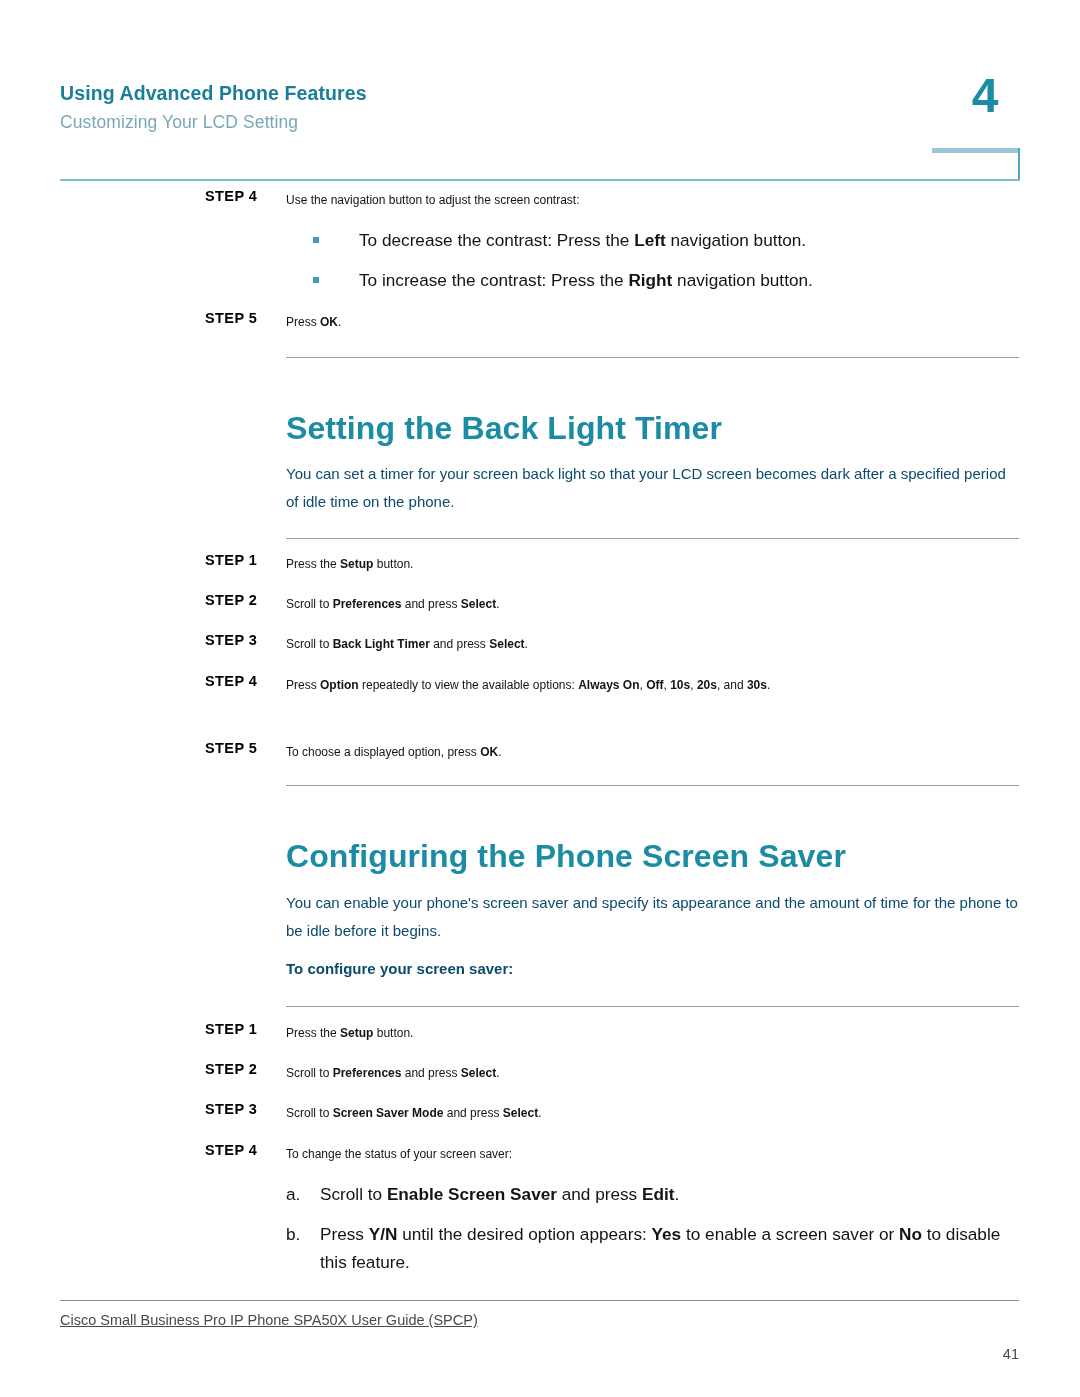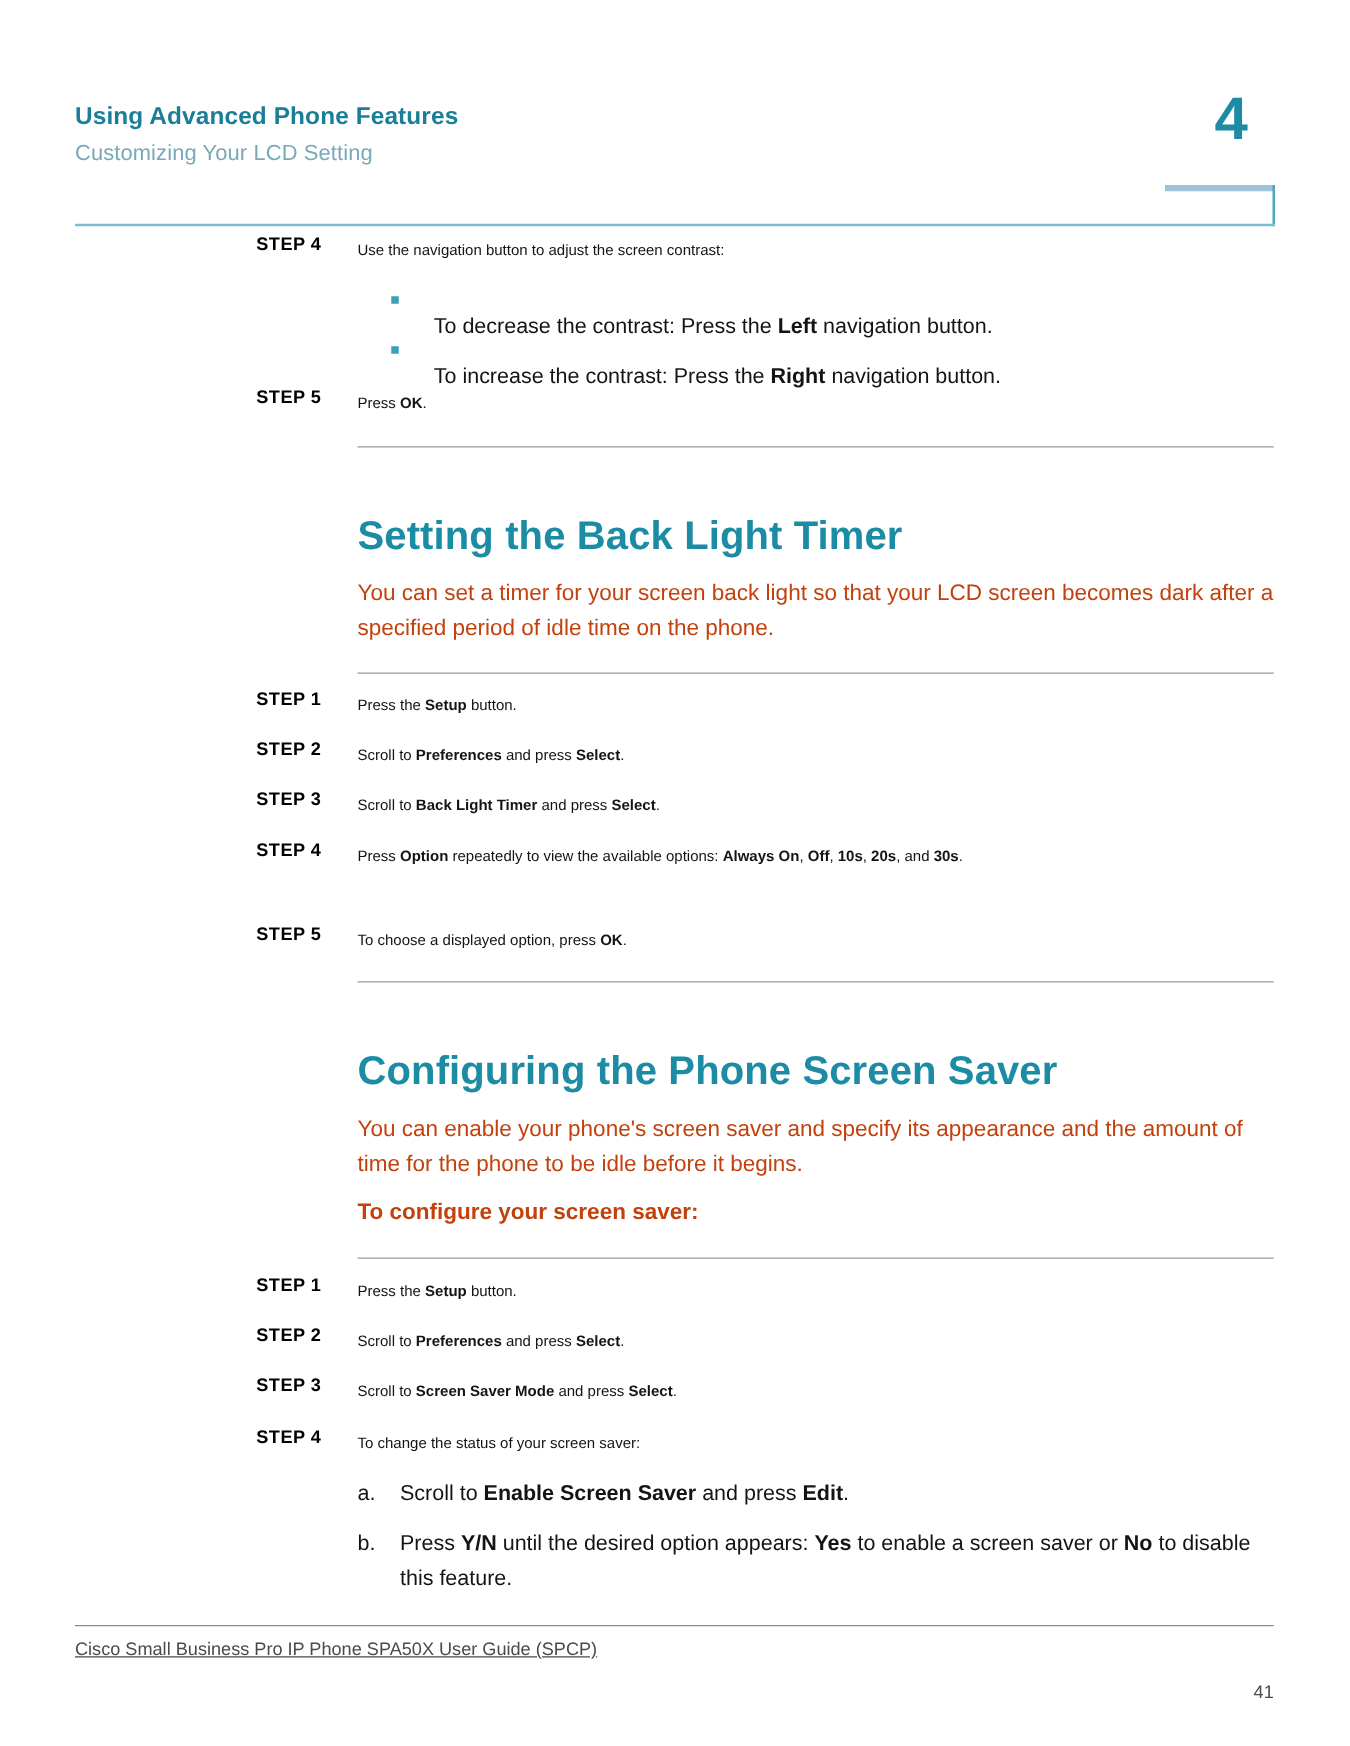--- a/index.html
+++ b/index.html
@@ -111,23 +111,23 @@
     font-weight: bold;
     color: #1c8ca4;
     letter-spacing: 0.1px;
     white-space: nowrap;
   }
 
   .para {
     position: absolute;
     left: 286px;
     width: 733px;
-    font-size: 18px;
+    font-size: 15px;
     line-height: 28px;
-    color: #c2410c;
+    color: #0c4a6e;
   }
 
   .step {
     position: absolute;
     left: 205px;
     width: 814px;
   }
   .step-label {
     position: absolute;
     left: 0;
@@ -159,23 +159,22 @@
   .bullet-mark {
     position: absolute;
     left: 0;
     top: 11px;
     width: 6px;
     height: 6px;
     background: #3f9fb8;
   }
   .bullet-text {
     position: absolute;
-    left: 34px;
+    left: 46px;
     width: 677px;
-    margin-top: 20px;
   }
 
   .alpha-item {
     position: absolute;
     left: 286px;
     width: 733px;
     font-size: 17.2px;
     line-height: 28px;
     color: #141414;
   }

